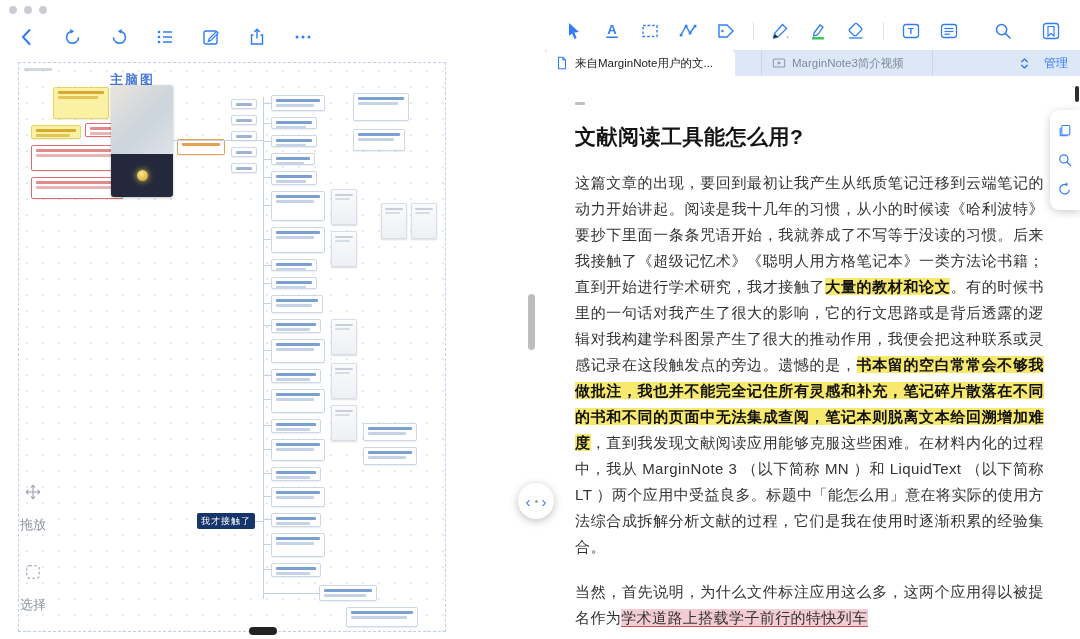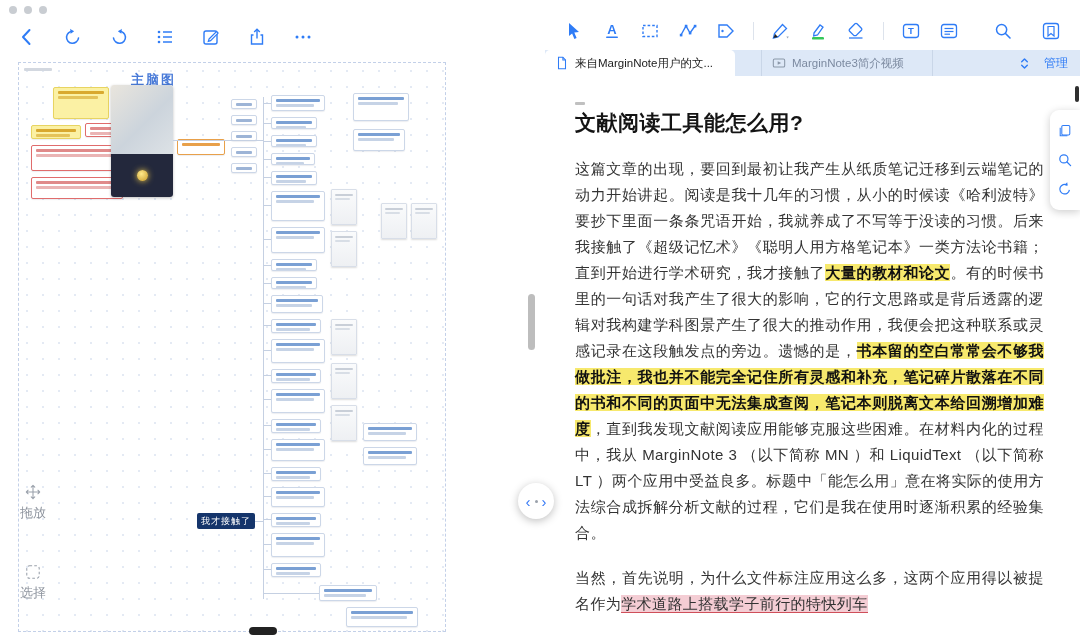--- a/index.html
+++ b/index.html
@@ -14,21 +14,21 @@
   
   .left-pane { position:absolute; left:0; top:0; width:530px; height:639px; background:#fff; }
   .lp-toolbar { position:absolute; top:26px; left:16px; display:flex; align-items:center; gap:24px; }
   .lp-icon { width:22px; height:22px; display:flex; align-items:center; justify-content:center; cursor:default; }
   .lp-icon svg { width:20px; height:20px; }
 
   .canvas { position:absolute; left:18px; top:62px; width:428px; height:570px;
     border:1px dashed #c3d0e8; background-color:#fff;
     background-image:radial-gradient(#e4eaf4 1px, transparent 1.2px); background-size:16px 16px; }
   .map-name-bar { position:absolute; left:5px; top:5px; width:28px; height:3px; background:#d3d8e0; border-radius:1px; }
-  .mm-title { position:absolute; left:112px; top:8px; color:#4a7bd8; font-weight:bold; font-size:13px; letter-spacing:2px; }
+  .mm-title { position:absolute; left:91px; top:8px; color:#4a7bd8; font-weight:bold; font-size:13px; letter-spacing:2px; }
 
   .nd { position:absolute; background:#fff; border:1px solid #ccd7e8; border-radius:2px;
     box-shadow:0 1px 1px rgba(20,40,80,.08); overflow:hidden; }
   .nd::before { content:""; display:block; height:3px; margin:3px 4px 0; background:#9db4d6; border-radius:1px; }
   .nd::after  { content:""; display:block; height:3px; margin:2px 10px 0 4px; background:#c6d3e6; border-radius:1px; }
   .nB::before { background:#7aa0d4; }
   .nY { background:#fbf1a4; border-color:#e8d461; }
   .nY::before { background:#d9a92f; } .nY::after { background:#e4c35a; }
   .nR { border-color:#e06c6c; }
   .nR::before { background:#e08a8a; } .nR::after { background:#eab4b4; }
@@ -45,21 +45,21 @@
   .nImg .bulb::before { content:""; width:11px; height:11px; border-radius:50%;
     background:radial-gradient(circle at 40% 35%, #ffe98a, #c79a2a); box-shadow:0 0 6px #e8c44a; }
 
   .spine { position:absolute; background:#c5d0e2; width:1px; }
   .hline { position:absolute; background:#c5d0e2; height:1px; }
   .pill  { position:absolute; background:#222; border-radius:4px; }
 
   .mm-badge { position:absolute; left:178px; top:450px; width:58px; height:16px; background:#15356b; color:#fff;
     font-size:9px; display:flex; align-items:center; justify-content:center; border-radius:2px; letter-spacing:1px; }
 
-  .float-label { position:absolute; left:20px; display:flex; flex-direction:column; align-items:center; gap:4px;
+  .float-label { position:absolute; left:20px; display:flex; flex-direction:column; align-items:center; gap:16px;
     color:#8e949e; font-size:13px; cursor:default; }
   .float-label.drag { top:484px; }
   .float-label.select { top:564px; }
 
   
   .divider-handle { position:absolute; left:528px; top:294px; width:7px; height:56px; background:#bdbdbd; border-radius:4px; z-index:25; }
   .nav-circle { position:absolute; left:518px; top:483px; width:36px; height:36px; background:#fff; border-radius:50%;
     box-shadow:0 2px 8px rgba(0,0,0,.25); display:flex; align-items:center; justify-content:center; gap:4px;
     color:#3478f6; font-size:15px; z-index:30; }
   .nav-circle .mid-dot { width:3px; height:3px; border-radius:50%; background:#9aa1ab; }
@@ -80,21 +80,21 @@
   .tab svg { width:14px; height:14px; flex:0 0 auto; }
   .tab.active { background:#fff; color:#222; border-radius:5px 5px 0 0; width:190px; }
   .tab.inactive { color:#7c8aa0; width:172px; border-left:1px solid #c9d6e8; border-right:1px solid #c9d6e8; }
   .tab-controls { margin-left:auto; display:flex; align-items:center; gap:12px; padding-right:12px; }
   .tab-controls svg { width:15px; height:15px; }
   .manage { color:#2f7cf6; font-size:12px; }
 
   .doc { position:absolute; top:76px; left:0; width:535px; height:563px; background:#fff;
     overflow:hidden; padding:0 36px 0 30px; }
   .doc-dash { width:10px; height:3px; background:#c0c0c0; margin-top:26px; border-radius:1px; }
-  .doc-title { margin-top:4px; font-size:21px; font-weight:bold; color:#141414; letter-spacing:.5px; }
+  .doc-title { margin-top:18px; font-size:21px; font-weight:bold; color:#141414; letter-spacing:.5px; }
   .doc p { margin-top:19px; font-size:15px; line-height:26px; color:#333; text-align:justify; letter-spacing:.4px; }
   .hyb { background:#f7e96d; font-weight:bold; color:#111; }
   .hp  { background:#f4cdd4; border-bottom:1px solid #cf4f5a; }
 
   .side-panel { position:absolute; right:0; top:110px; width:30px; height:100px; background:#fff;
     border-radius:9px 0 0 9px; box-shadow:0 2px 8px rgba(0,0,0,.2);
     display:flex; flex-direction:column; align-items:center; justify-content:space-around; padding:6px 0; z-index:20; }
   .side-panel svg { width:16px; height:16px; }
   .scroll-thumb { position:absolute; right:1px; top:86px; width:4px; height:16px; background:#2f2f2f; border-radius:2px; }
 </style>

